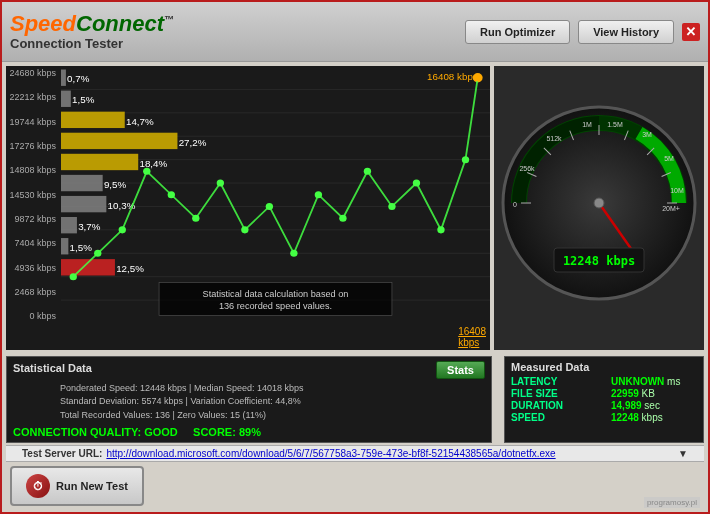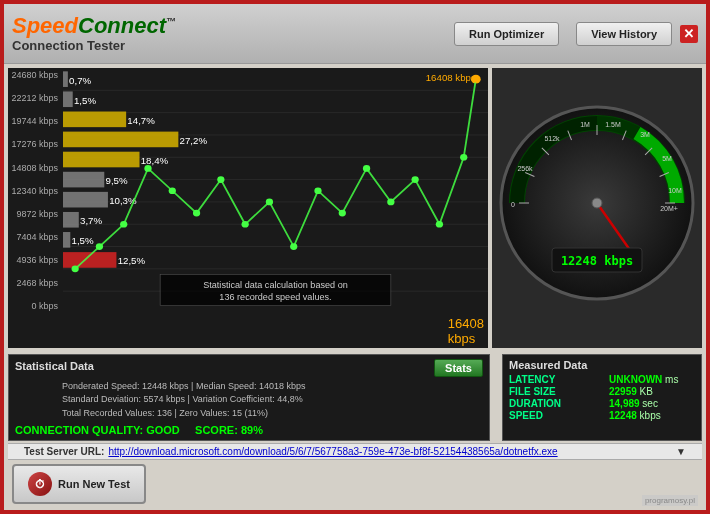--- a/index.html
+++ b/index.html
@@ -8,21 +8,21 @@
       height: 514px;
       background: #c0c0c0;
       font-family: Arial, sans-serif;
       font-size: 11px;
       overflow: hidden;
     }
     .window {
       width: 710px;
       height: 514px;
       background: #e8e8e8;
-      border: 4px solid #b91c1c;
+      border: 2px solid #b91c1c;
       display: flex;
       flex-direction: column;
     }
     .title-bar {
       background: linear-gradient(to bottom, #d0d0d0, #b0b0b0);
       display: flex;
       align-items: center;
       justify-content: space-between;
       padding: 4px 8px;
       height: 60px;
@@ -52,21 +52,20 @@
     }
     .title-btn {
       background: linear-gradient(to bottom, #f0f0f0, #d0d0d0);
       border: 1px solid #888;
       border-radius: 3px;
       padding: 5px 14px;
       font-size: 11px;
       font-weight: bold;
       color: #222;
       cursor: pointer;
-      margin-left: 9px;
     }
     .close-btn {
       background: #cc2222;
       border: none;
       color: white;
       font-weight: bold;
       font-size: 13px;
       width: 18px;
       height: 18px;
       display: flex;
@@ -330,21 +329,21 @@
 
     <div class="chart-panel">
       <div class="chart-area">
 
         <div class="chart-y-labels">
           <span class="y-label">24680 kbps</span>
           <span class="y-label">22212 kbps</span>
           <span class="y-label">19744 kbps</span>
           <span class="y-label">17276 kbps</span>
           <span class="y-label">14808 kbps</span>
-          <span class="y-label">12340 kbps</span>
+          <span class="y-label">14530 kbps</span>
           <span class="y-label">9872 kbps</span>
           <span class="y-label">7404 kbps</span>
           <span class="y-label">4936 kbps</span>
           <span class="y-label">2468 kbps</span>
           <span class="y-label">0 kbps</span>
         </div>
 
         <svg style="position:absolute;left:55px;top:0;right:0;bottom:0;width:calc(100% - 55px);height:100%;" viewBox="0 0 350 220" preserveAspectRatio="none">
 
           <line x1="0" y1="20" x2="350" y2="20" stroke="#333" stroke-width="0.5"></line>
@@ -403,21 +402,21 @@
           <circle cx="310" cy="140" r="3" fill="#44ff44"></circle>
           <circle cx="330" cy="80" r="3" fill="#44ff44"></circle>
           <circle cx="340" cy="10" r="3" fill="#ffaa00"></circle>
 
           <rect x="80" y="185" width="190" height="28" fill="rgba(0,0,0,0.7)" stroke="#555" stroke-width="0.5"></rect>
           <text x="175" y="197" fill="#cccccc" font-size="7.5" text-anchor="middle">Statistical data calculation based on</text>
           <text x="175" y="208" fill="#cccccc" font-size="7.5" text-anchor="middle">136 recorded speed values.</text>
         </svg>
       </div>
       <div class="chart-bottom">
-        <span class="chart-bottom-value" style="color:#ffaa00;font-size:13px;">16408<br>kbps</span>
+        <span class="chart-bottom-value" style="color:#ffaa00;font-size:10px;text-decoration:underline;">16408<br>kbps</span>
       </div>
     </div>
 
     <div class="speedo-panel">
       <div class="speedo-container">
         <svg class="speedo-svg" viewBox="0 0 200 200">
 
           <defs>
             <radialGradient id="speedo-bg" cx="50%" cy="50%" r="50%">
               <stop offset="0%" stop-color="#3a3a3a"></stop>

